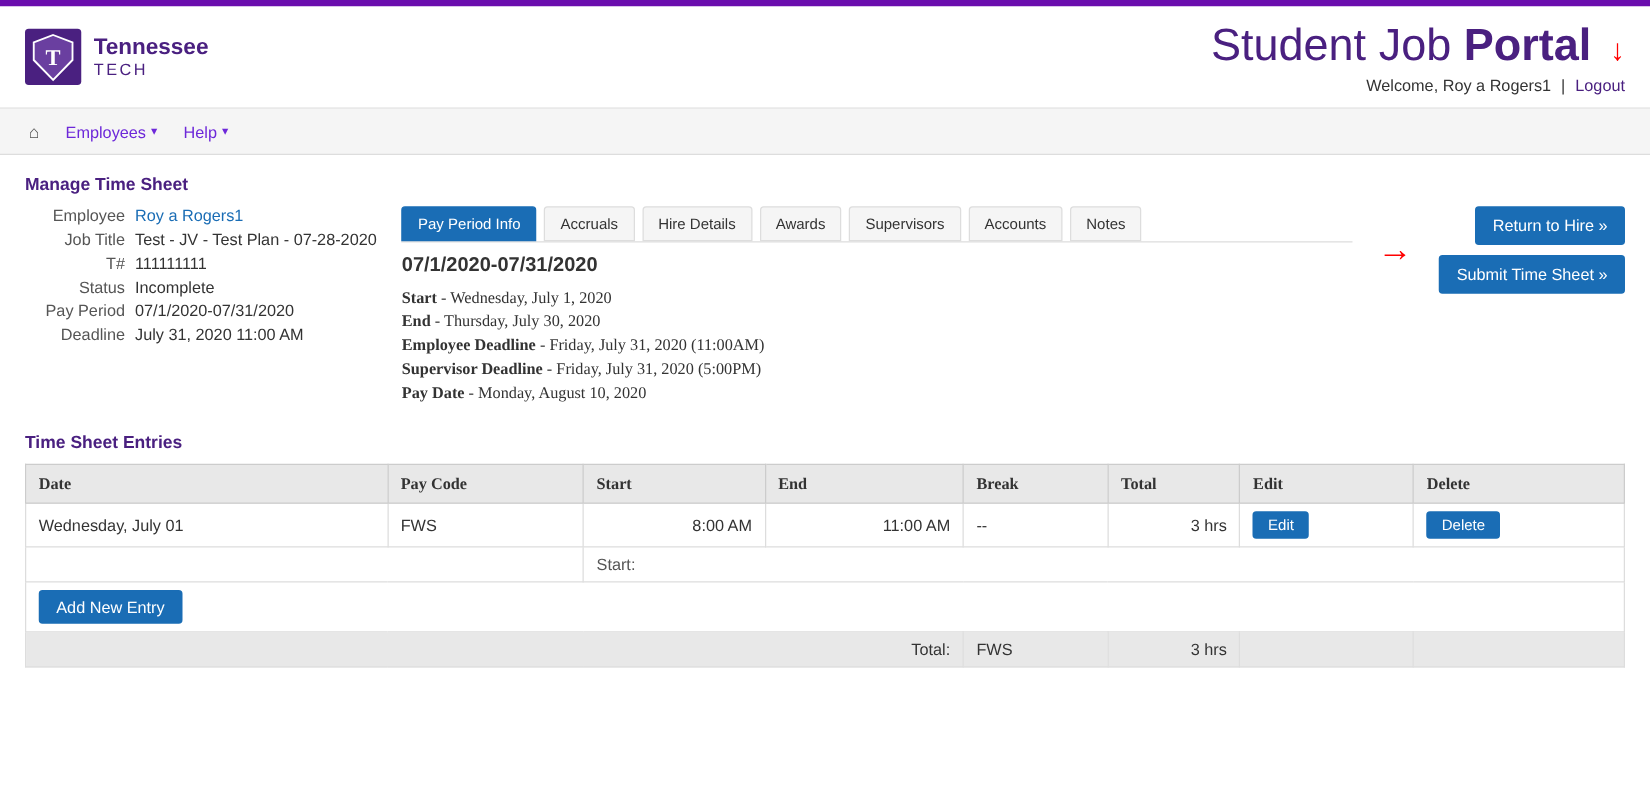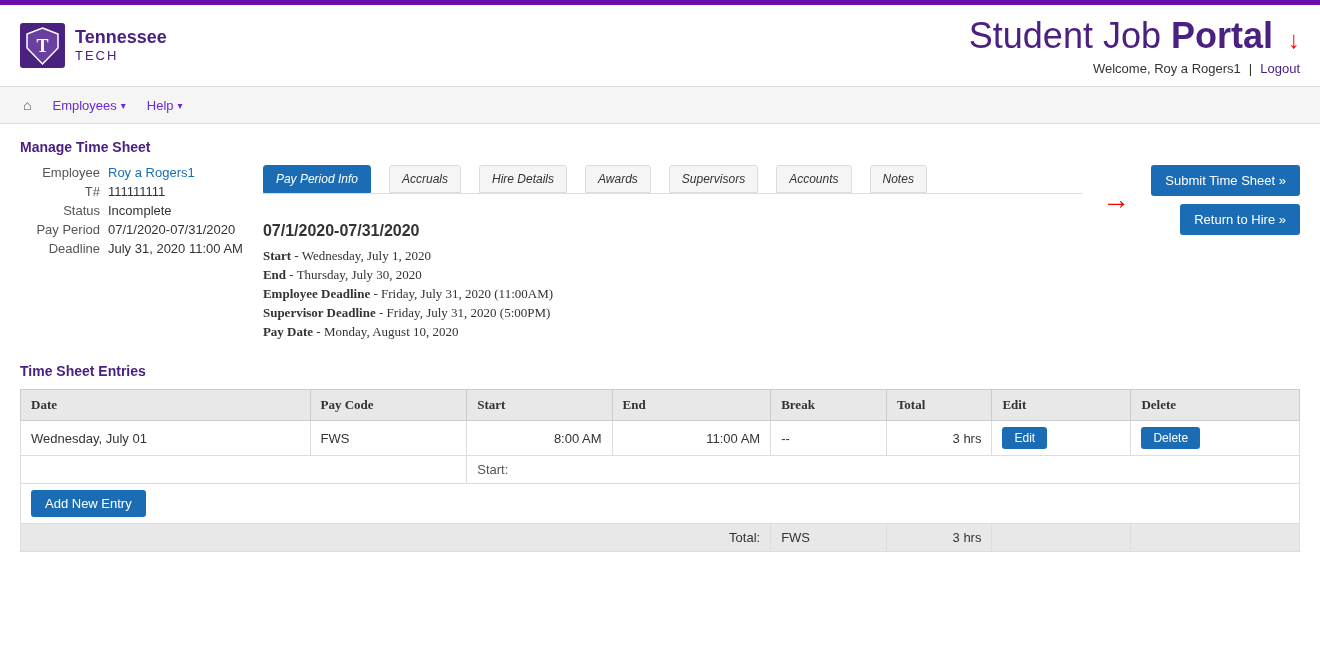--- a/index.html
+++ b/index.html
@@ -34,21 +34,21 @@
     .manage-section { display: flex; gap: 20px; align-items: flex-start; margin-bottom: 20px; }
     
     .employee-info { min-width: 200px; }
     .info-row { display: flex; gap: 8px; margin-bottom: 4px; }
     .info-label { color: #555; font-weight: normal; min-width: 80px; text-align: right; }
     .info-value { color: #333; }
     .info-value a { color: #1a6db5; text-decoration: none; }
 
     .middle-section { flex: 1; }
     
-    .tabs { display: flex; gap: 16px; margin-bottom: 28px; border-bottom: 1px solid #ddd; font-style: italic; }
+    .tabs { display: flex; gap: 4px; margin-bottom: 10px; border-bottom: 1px solid #ddd; }
     .tab { padding: 6px 12px; font-size: 12px; cursor: pointer; border: 1px solid #ddd; background: #f5f5f5; color: #333; margin-right: 2px; border-radius: 3px 3px 0 0; }
     .tab.active { background: #1a6db5; color: white; border-color: #1a6db5; }
 
     .pay-period-date { font-size: 16px; font-weight: bold; color: #333; margin-bottom: 8px; }
     .pay-info p { margin-bottom: 3px; font-size: 13px; font-family: Liberation Serif, serif; }
     .pay-info strong { font-weight: bold; }
 
     .right-buttons { display: flex; flex-direction: column; gap: 8px; min-width: 160px; align-items: flex-end; }
     .btn-primary { background: #1a6db5; color: white; border: none; padding: 8px 14px; font-size: 13px; cursor: pointer; border-radius: 3px; white-space: nowrap; }
 
@@ -121,20 +121,24 @@
 <div class="content">
   <div class="section-title">Manage Time Sheet</div>
 
   <div class="manage-section">
     <div class="employee-info">
       <div class="info-row">
         <span class="info-label">Employee</span>
         <span class="info-value">
           <a href="#">Roy a Rogers1</a>
         </span>
+      </div>
+      <div class="info-row">
+        <span class="info-label">Job Title</span>
+        <span class="info-value">Test - JV - Test Plan - 07-28-2020</span>
       </div>
       <div class="info-row">
         <span class="info-label">T#</span>
         <span class="info-value">111111111</span>
       </div>
       <div class="info-row">
         <span class="info-label">Status</span>
         <span class="info-value">Incomplete</span>
       </div>
       <div class="info-row">
@@ -183,22 +187,22 @@
           <strong>Pay Date</strong>
           <span> - </span>
           <span>Monday, August 10, 2020</span>
         </p>
       </div>
     </div>
 
     <div class="right-section">
       <span class="arrow-right">→</span>
       <div class="right-buttons">
+        <button class="btn-primary">Return to Hire »</button>
         <button class="btn-primary">Submit Time Sheet »</button>
-        <button class="btn-primary">Return to Hire »</button>
       </div>
     </div>
   </div>
 
   <div class="timesheet-section">
     <div class="section-title">Time Sheet Entries</div>
     <table>
       <thead>
         <tr id="table-header-row">
             <th>Date</th>

